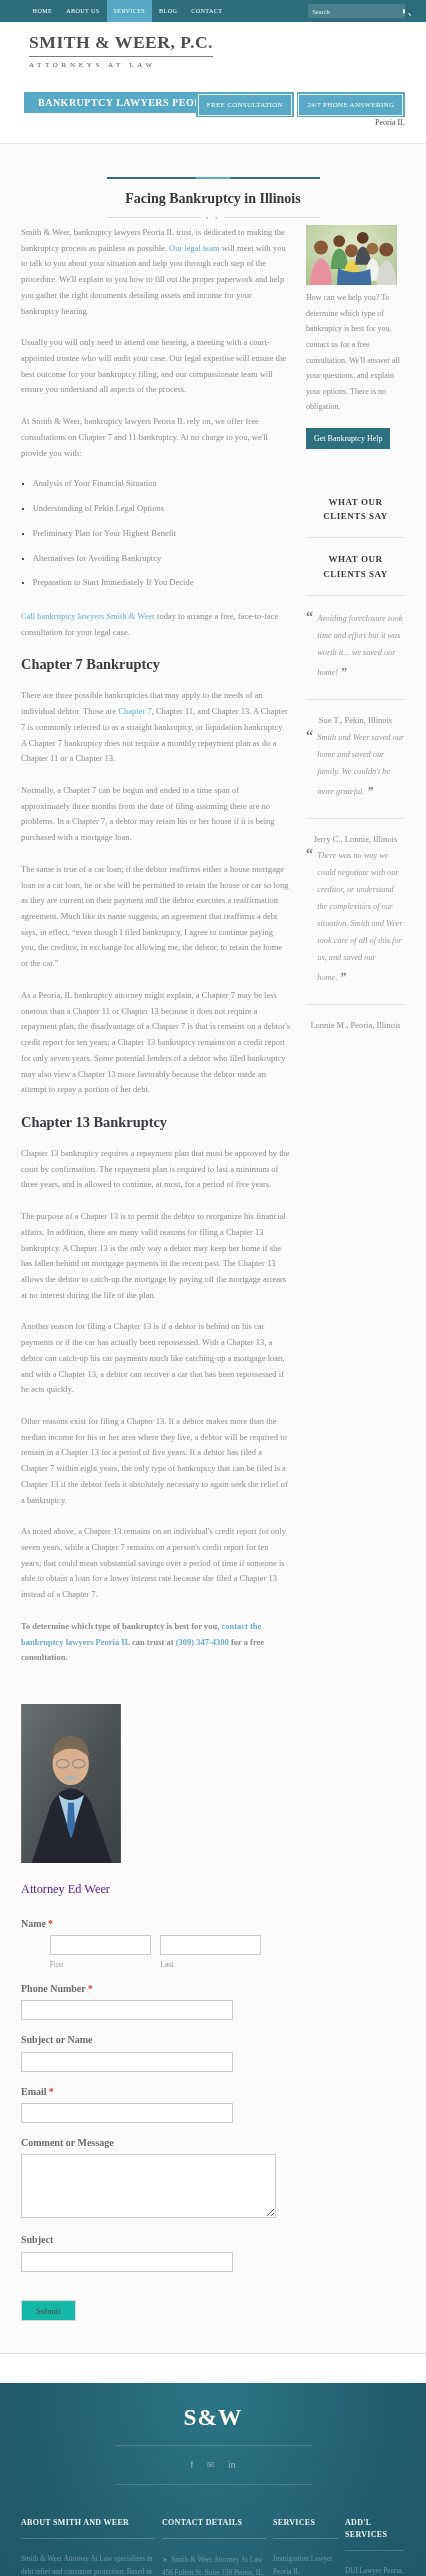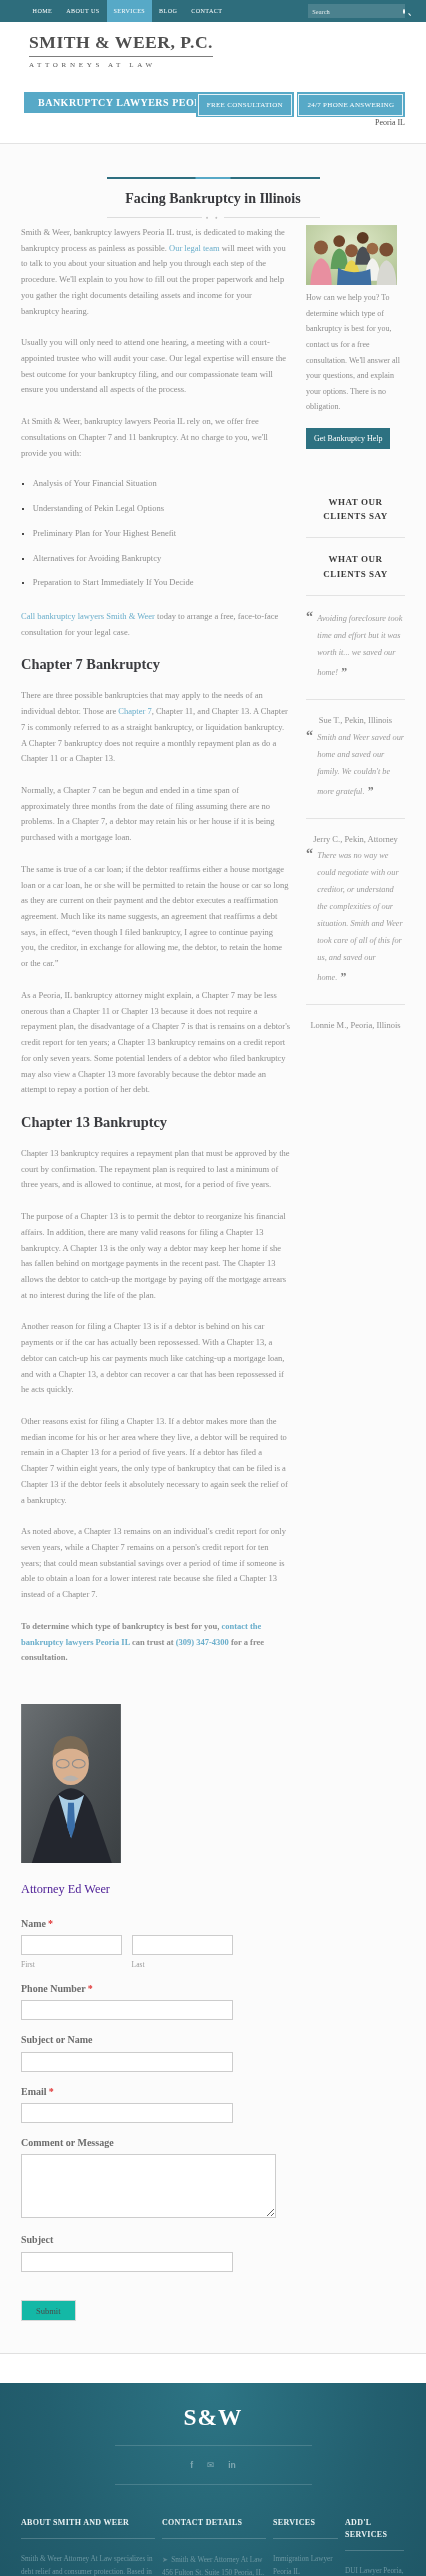--- a/index.html
+++ b/index.html
@@ -56,21 +56,21 @@
   .t-quote { display:flex; gap:4.3px; }
   .qmark { font-size:14px; color:#777; line-height:1; font-weight:bold; }
   .t-text { font-style:italic; font-size:8.3px; color:#9b9b9b; line-height:2.05; }
   .t-text .qclose { font-style:normal; font-size:11.7px; color:#777; font-weight:bold; padding-left:3.2px; vertical-align:-1.1px; }
   .t-name { text-align:center; font-size:8.5px; color:#8f8f8f; margin:7.5px 0 1.1px; line-height:1.6; }
   
   .attorney-photo { margin-top:38px; width:100px; height:159px; display:block; }
   .attorney-name { font-size:12.3px; color:#4c1d95; margin:19px 0 21px; font-weight:normal; }
   .bform label.flabel { display:block; font-size:10px; color:#6d6d6d; font-weight:bold; margin-bottom:6.4px; }
   .req { color:#e03131; padding-left:2.1px; }
-  .name-row { display:flex; gap:9.6px; margin-bottom:14px; }
+  .name-row { display:flex; gap:9.6px; margin-bottom:14px;justify-content:center; }
   .name-col { display:flex; flex-direction:column; }
   .bform input[type=text] { border:0.5px solid #ccc; background:#fff; height:20px; width:101px; font-family:inherit; font-size:8px; padding:0 4.3px; color:#555; }
   .bform input.wide { width:212px; }
   .sublabel { font-size:7.5px; color:#9a9a9a; margin-top:4.3px; }
   .field { margin-bottom:14px; }
   .bform textarea { border:0.5px solid #ccc; background:#fff; width:255px; height:64px; font-family:inherit; font-size:8px; padding:4.3px; color:#555; }
   .submit-btn { margin:14px 0 32px; background:#14b8a6; border:0.5px solid #d8d8d8; font-family:inherit; font-size:8.5px; color:#4a4a4a; padding:4.8px 14px; cursor:pointer; }
   .prefooter-hr { border:none; border-top:0.5px solid #e0e0e0; margin:0; }
   .prefooter-space { height:29px; background:#fff; }
   
@@ -271,21 +271,21 @@
         <span class="t-text"><span>Avoiding foreclosure took time and effort but it was worth it... we saved our home!</span><span class="qclose">”</span></span>
       </div>
       <hr class="side-hr">
       <div class="t-name">Sue T., Pekin, Illinois</div>
 
       <div class="t-quote">
         <span class="qmark">“</span>
         <span class="t-text"><span>Smith and Weer saved our home and saved our family. We couldn't be more grateful.</span><span class="qclose">”</span></span>
       </div>
       <hr class="side-hr">
-      <div class="t-name">Jerry C., Pekin, Attorney</div>
+      <div class="t-name">Jerry C., Lonnie, Illinois</div>
 
       <div class="t-quote">
         <span class="qmark">“</span>
         <span class="t-text"><span>There was no way we could negotiate with our creditor, or understand the complexities of our situation. Smith and Weer took care of all of this for us, and saved our home.</span><span class="qclose">”</span></span>
       </div>
       <hr class="side-hr">
       <div class="t-name">Lonnie M., Peoria, Illinois</div>
     </div>
   </div>
 </div>

